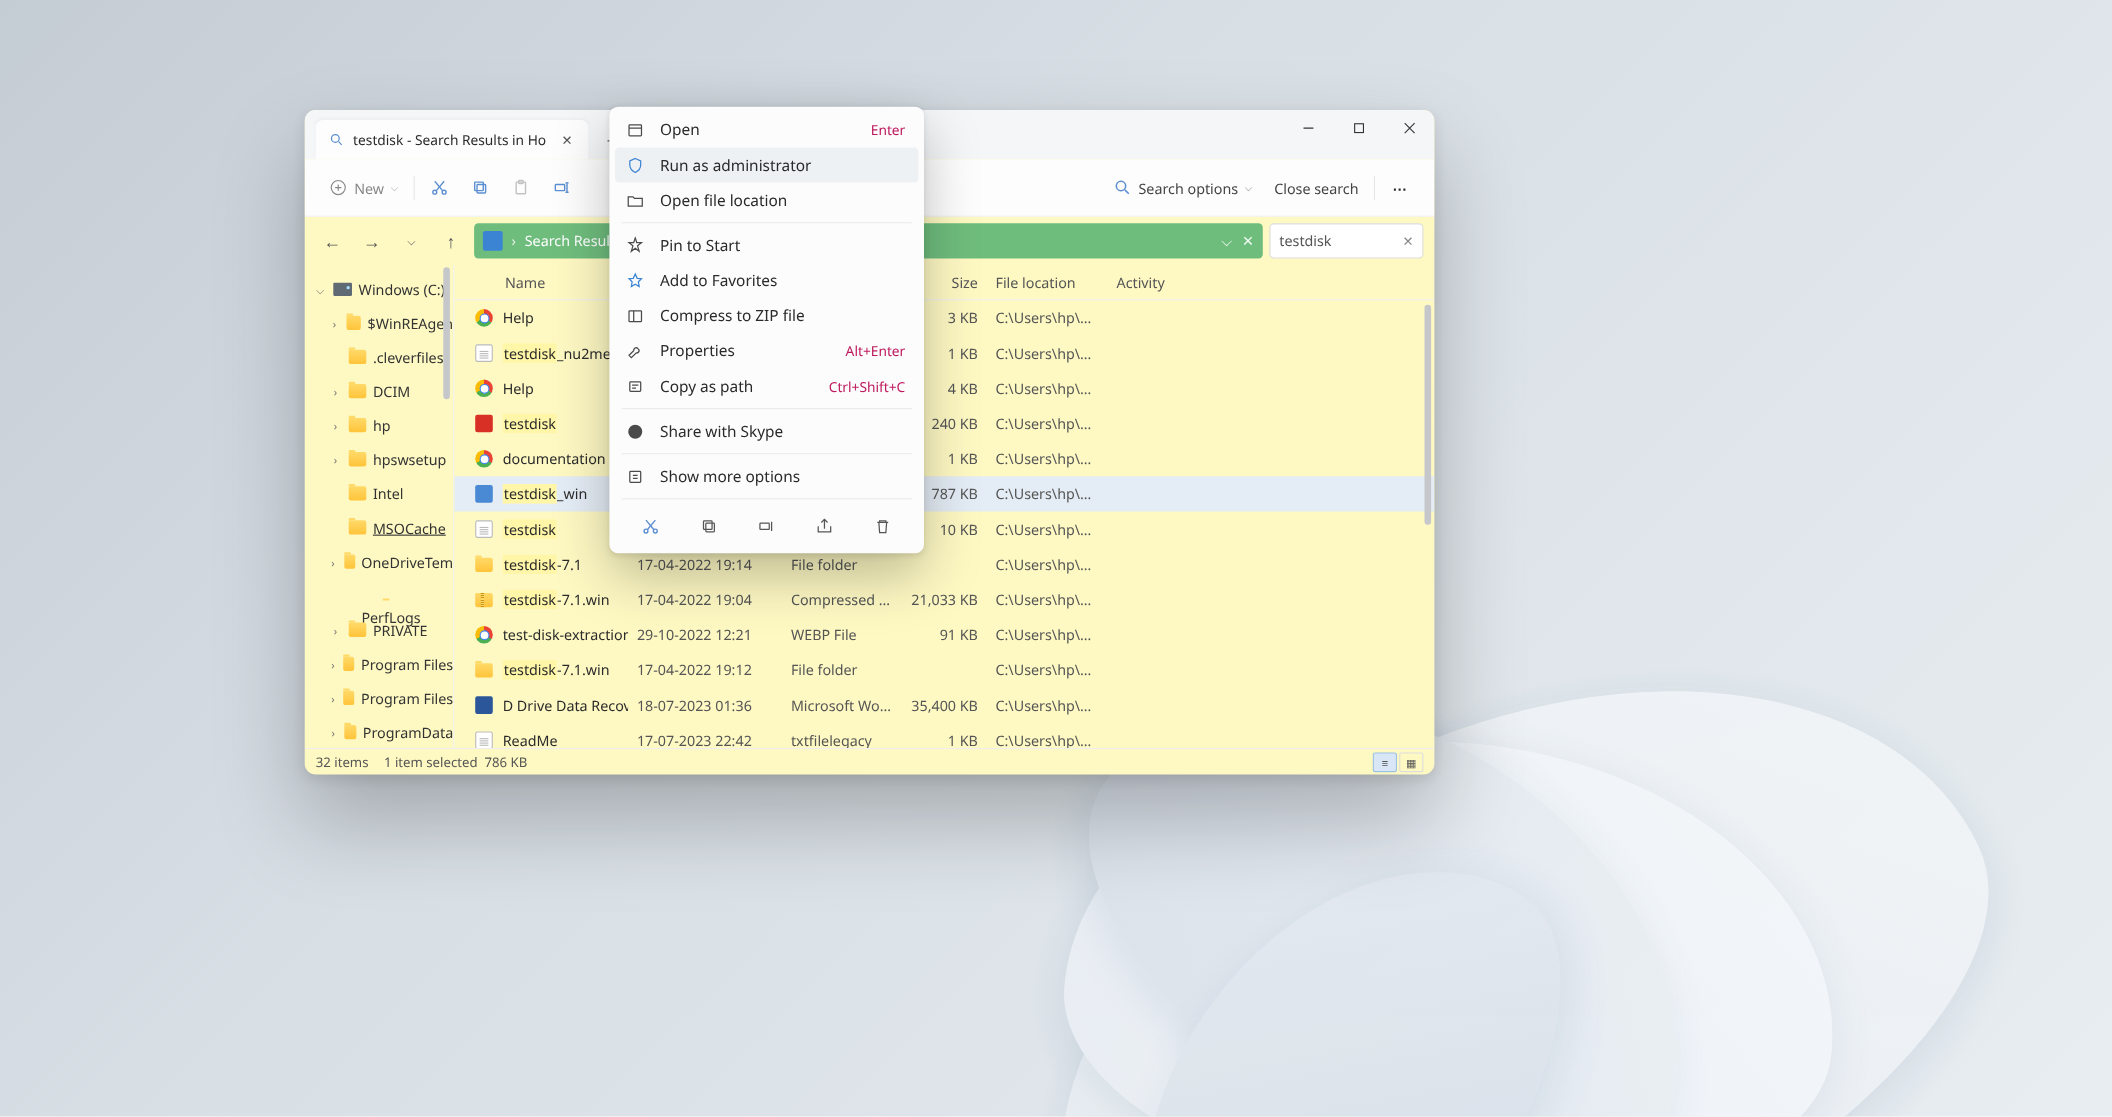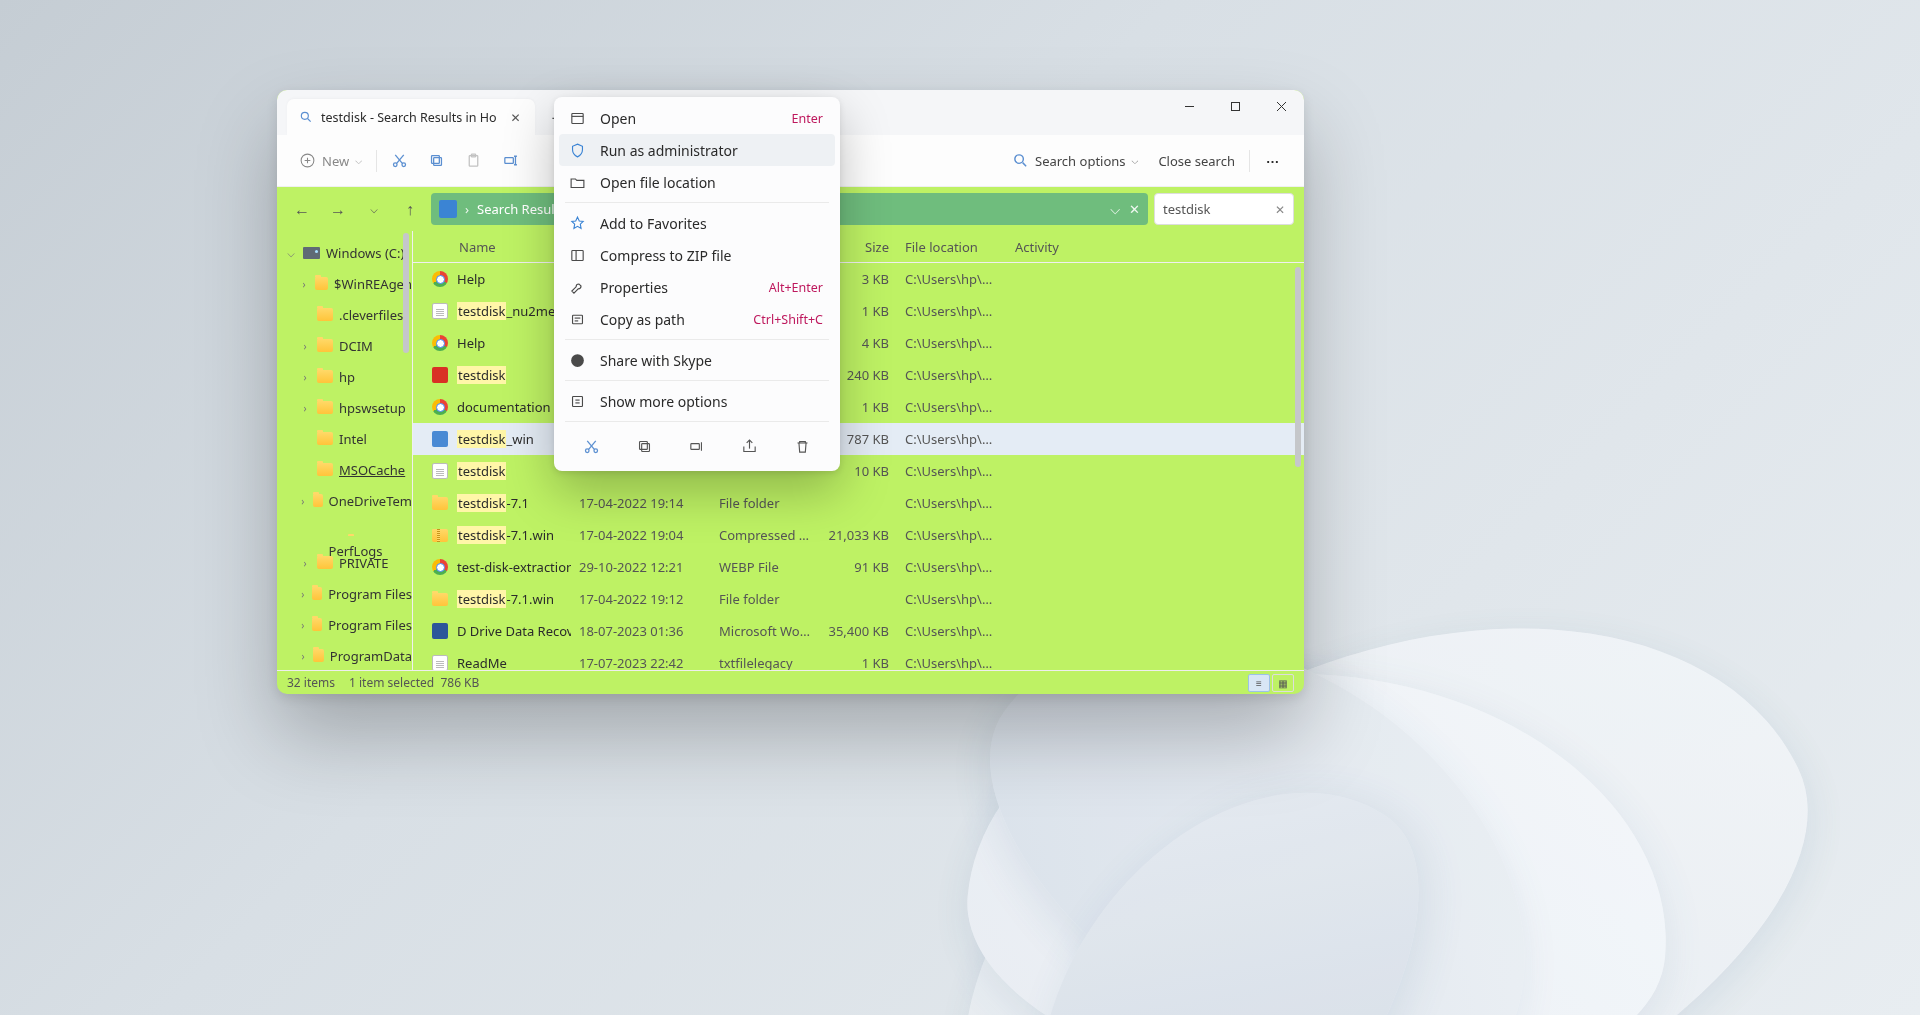--- a/index.html
+++ b/index.html
@@ -3,21 +3,21 @@
 <meta charset="utf-8">
 <style>
 * { margin:0; padding:0; box-sizing:border-box; font-family:"Segoe UI",system-ui,sans-serif; -webkit-font-smoothing:antialiased; }
 body { width:1920px; height:1015px; background:linear-gradient(135deg,#c5cdd4 0%,#d8dfe5 40%,#e8edf1 100%); position:relative; overflow:hidden; }
 .bloom { position:absolute; bottom:-200px; right:-100px; width:1400px; height:800px; z-index:0; opacity:.85; }
 .petal { position:absolute; border-radius:50% 50% 50% 50% / 60% 60% 40% 40%; box-shadow:0 10px 40px rgba(60,100,140,.12); }
 .p1{width:900px;height:500px;background:linear-gradient(45deg,#e6ebf0,#f4f7fa);transform:rotate(-25deg);bottom:50px;right:200px}
 .p2{width:700px;height:420px;background:linear-gradient(45deg,#eaeef4,#f7fafd);transform:rotate(5deg);bottom:120px;right:350px}
 .p3{width:600px;height:360px;background:linear-gradient(45deg,#d9e1eb,#eef2f6);transform:rotate(35deg);bottom:180px;right:450px}
 .p4{width:500px;height:300px;background:linear-gradient(45deg,#cfd8e3,#e8edf3);transform:rotate(-55deg);bottom:60px;right:550px}
-.window { position:absolute; left:277px; top:90px; width:1027px; height:604px; background:#bef264; border-radius:10px; box-shadow:0 40px 80px rgba(0,0,0,.25),0 4px 12px rgba(0,0,0,.1); overflow:hidden; z-index:10; display:flex; flex-direction:column; color:#2b2b2b; }
+.window { position:absolute; left:277px; top:100px; width:1027px; height:604px; background:#fef9c3; border-radius:10px; box-shadow:0 40px 80px rgba(0,0,0,.25),0 4px 12px rgba(0,0,0,.1); overflow:hidden; z-index:10; display:flex; flex-direction:column; color:#2b2b2b; }
 .titlebar { height:45px; display:flex; align-items:flex-end; background:#f5f6f8; }
 .tab { height:36px; margin-left:10px; background:#fdfdfd; border-radius:7px 7px 0 0; display:flex; align-items:center; padding:0 8px 0 12px; gap:8px; font-size:12.5px; box-shadow:0 -1px 3px rgba(0,0,0,.03); }
 .tab svg{width:14px;height:14px;color:#5b8fd1}
 .tab-close{width:22px;height:22px;display:flex;align-items:center;justify-content:center;border-radius:3px;font-size:12px;color:#555}
 .tab-add{width:32px;height:32px;margin:0 0 2px 6px;display:flex;align-items:center;justify-content:center;font-size:16px;color:#555}
 .win-controls{margin-left:auto;display:flex;height:100%;align-items:flex-start}
 .win-btn{width:46px;height:32px;display:flex;align-items:center;justify-content:center;color:#333}
 .toolbar{height:52px;background:#fdfdfd;display:flex;align-items:center;padding:0 14px;gap:4px;font-size:13px;border-bottom:1px solid #f0f0f0}
 .tb-btn{height:34px;display:flex;align-items:center;gap:6px;padding:0 8px;border-radius:4px;color:#444}
 .tb-btn svg{width:17px;height:17px}
@@ -501,20 +501,28 @@
     <span class="mi-ic">
         <svg viewBox="0 0 24 24" fill="none" stroke="currentColor" stroke-width="1.6">
           <path d="M3 7h6l2 2h10v10H3z"></path>
         </svg>
       </span>
     <span>Open file location</span>
   </div>
   <div class="menu-sep"></div>
   <div class="menu-item">
     <span class="mi-ic">
+        <svg viewBox="0 0 24 24" fill="none" stroke="currentColor" stroke-width="1.6">
+          <path d="M12 2l2 6h6l-5 4 2 7-5-4-5 4 2-7-5-4h6z"></path>
+        </svg>
+      </span>
+    <span>Pin to Start</span>
+  </div>
+  <div class="menu-item">
+    <span class="mi-ic">
         <svg viewBox="0 0 24 24" fill="none" stroke="#3b84d4" stroke-width="1.6">
           <path d="M12 3l2.5 5.5L20 9l-4 4 1 6-5-3-5 3 1-6-4-4 5.5-.5z"></path>
         </svg>
       </span>
     <span>Add to Favorites</span>
   </div>
   <div class="menu-item">
     <span class="mi-ic">
         <svg viewBox="0 0 24 24" fill="none" stroke="currentColor" stroke-width="1.6">
           <rect x="4" y="5" width="16" height="14" rx="1"></rect>

